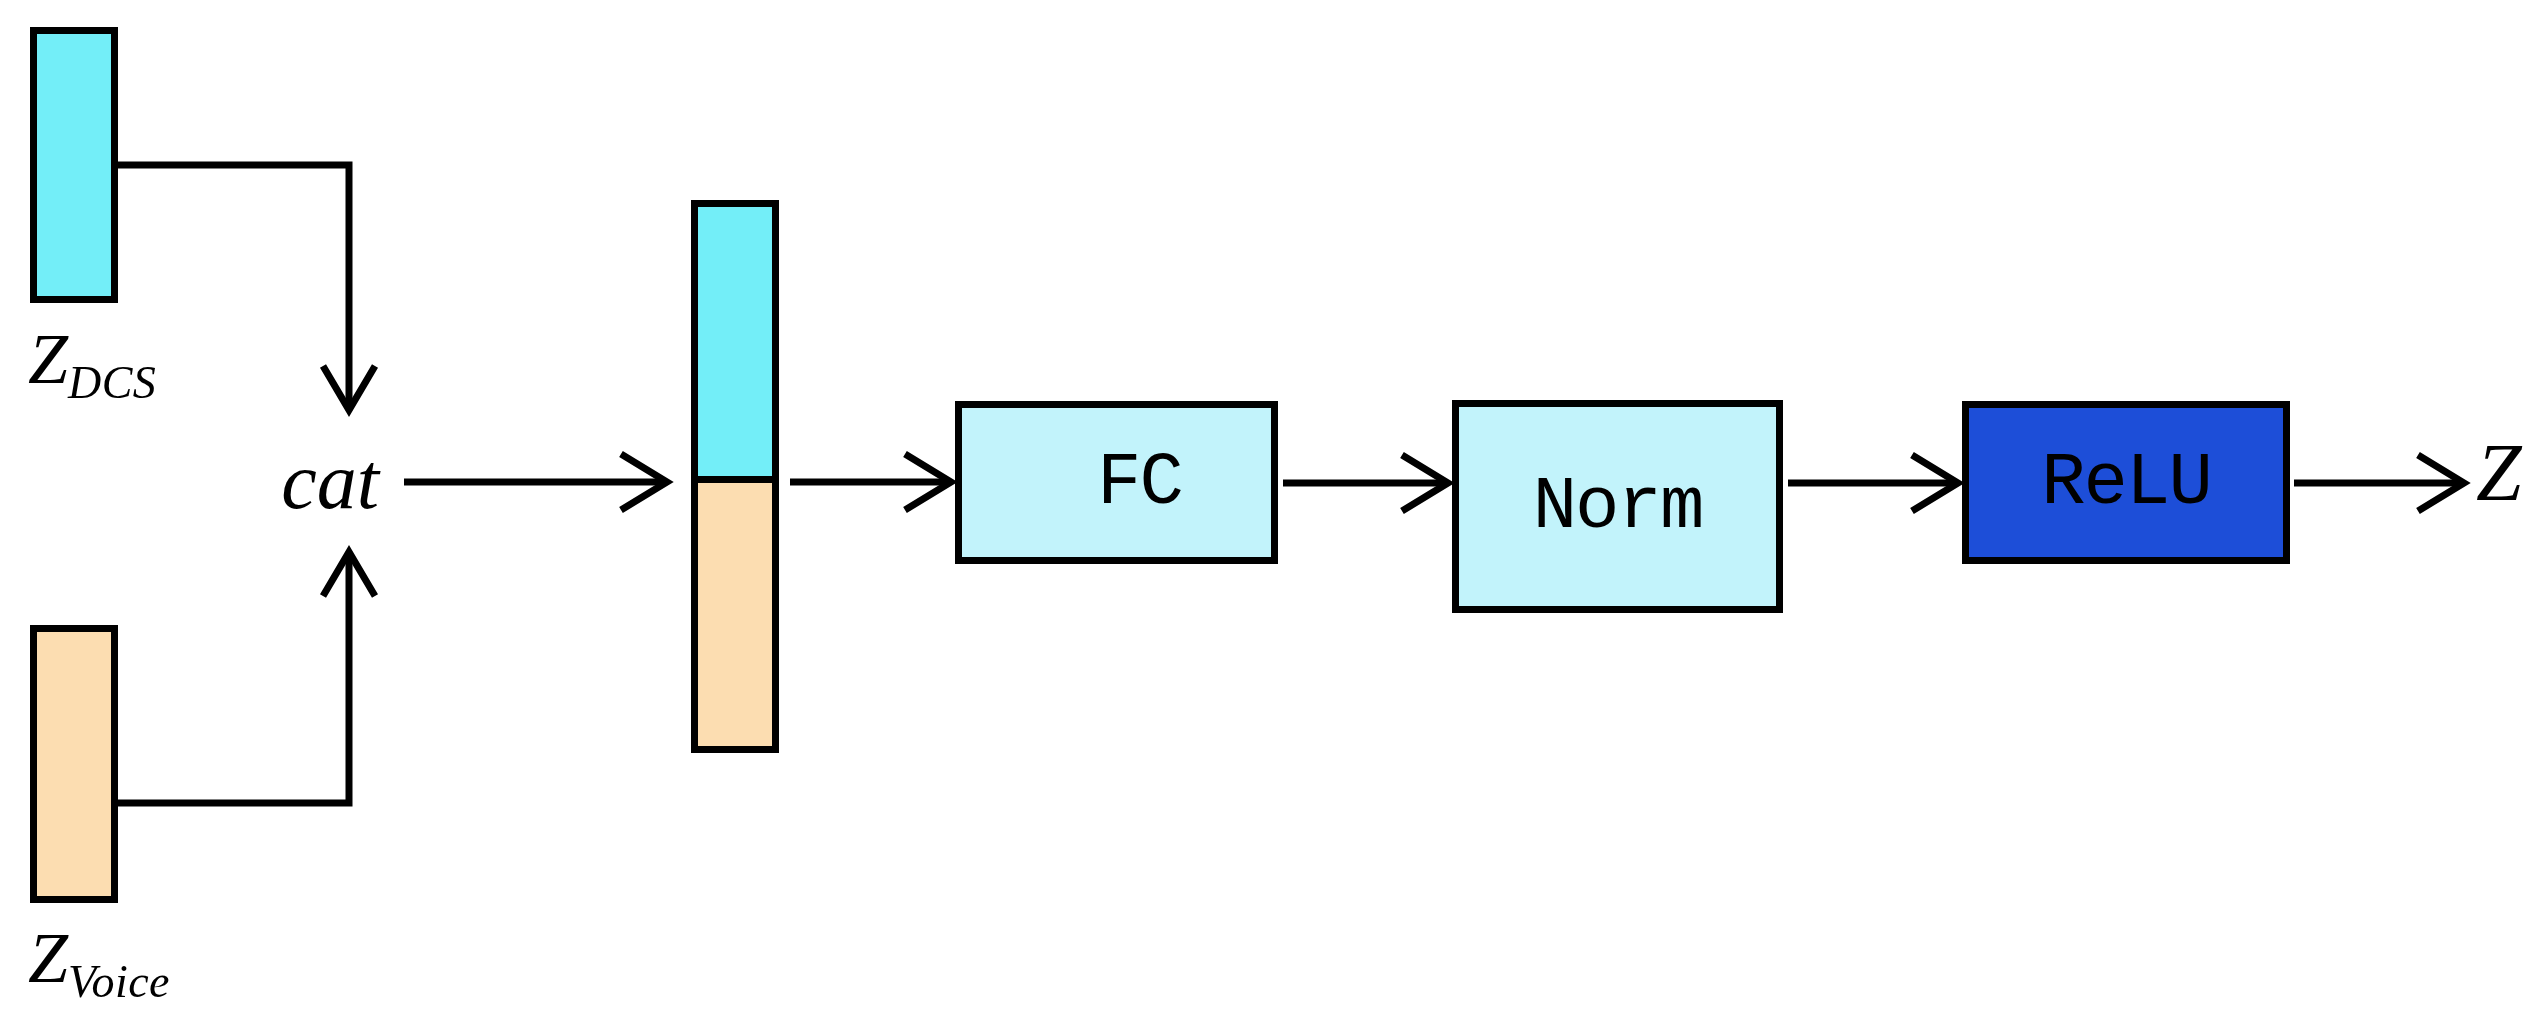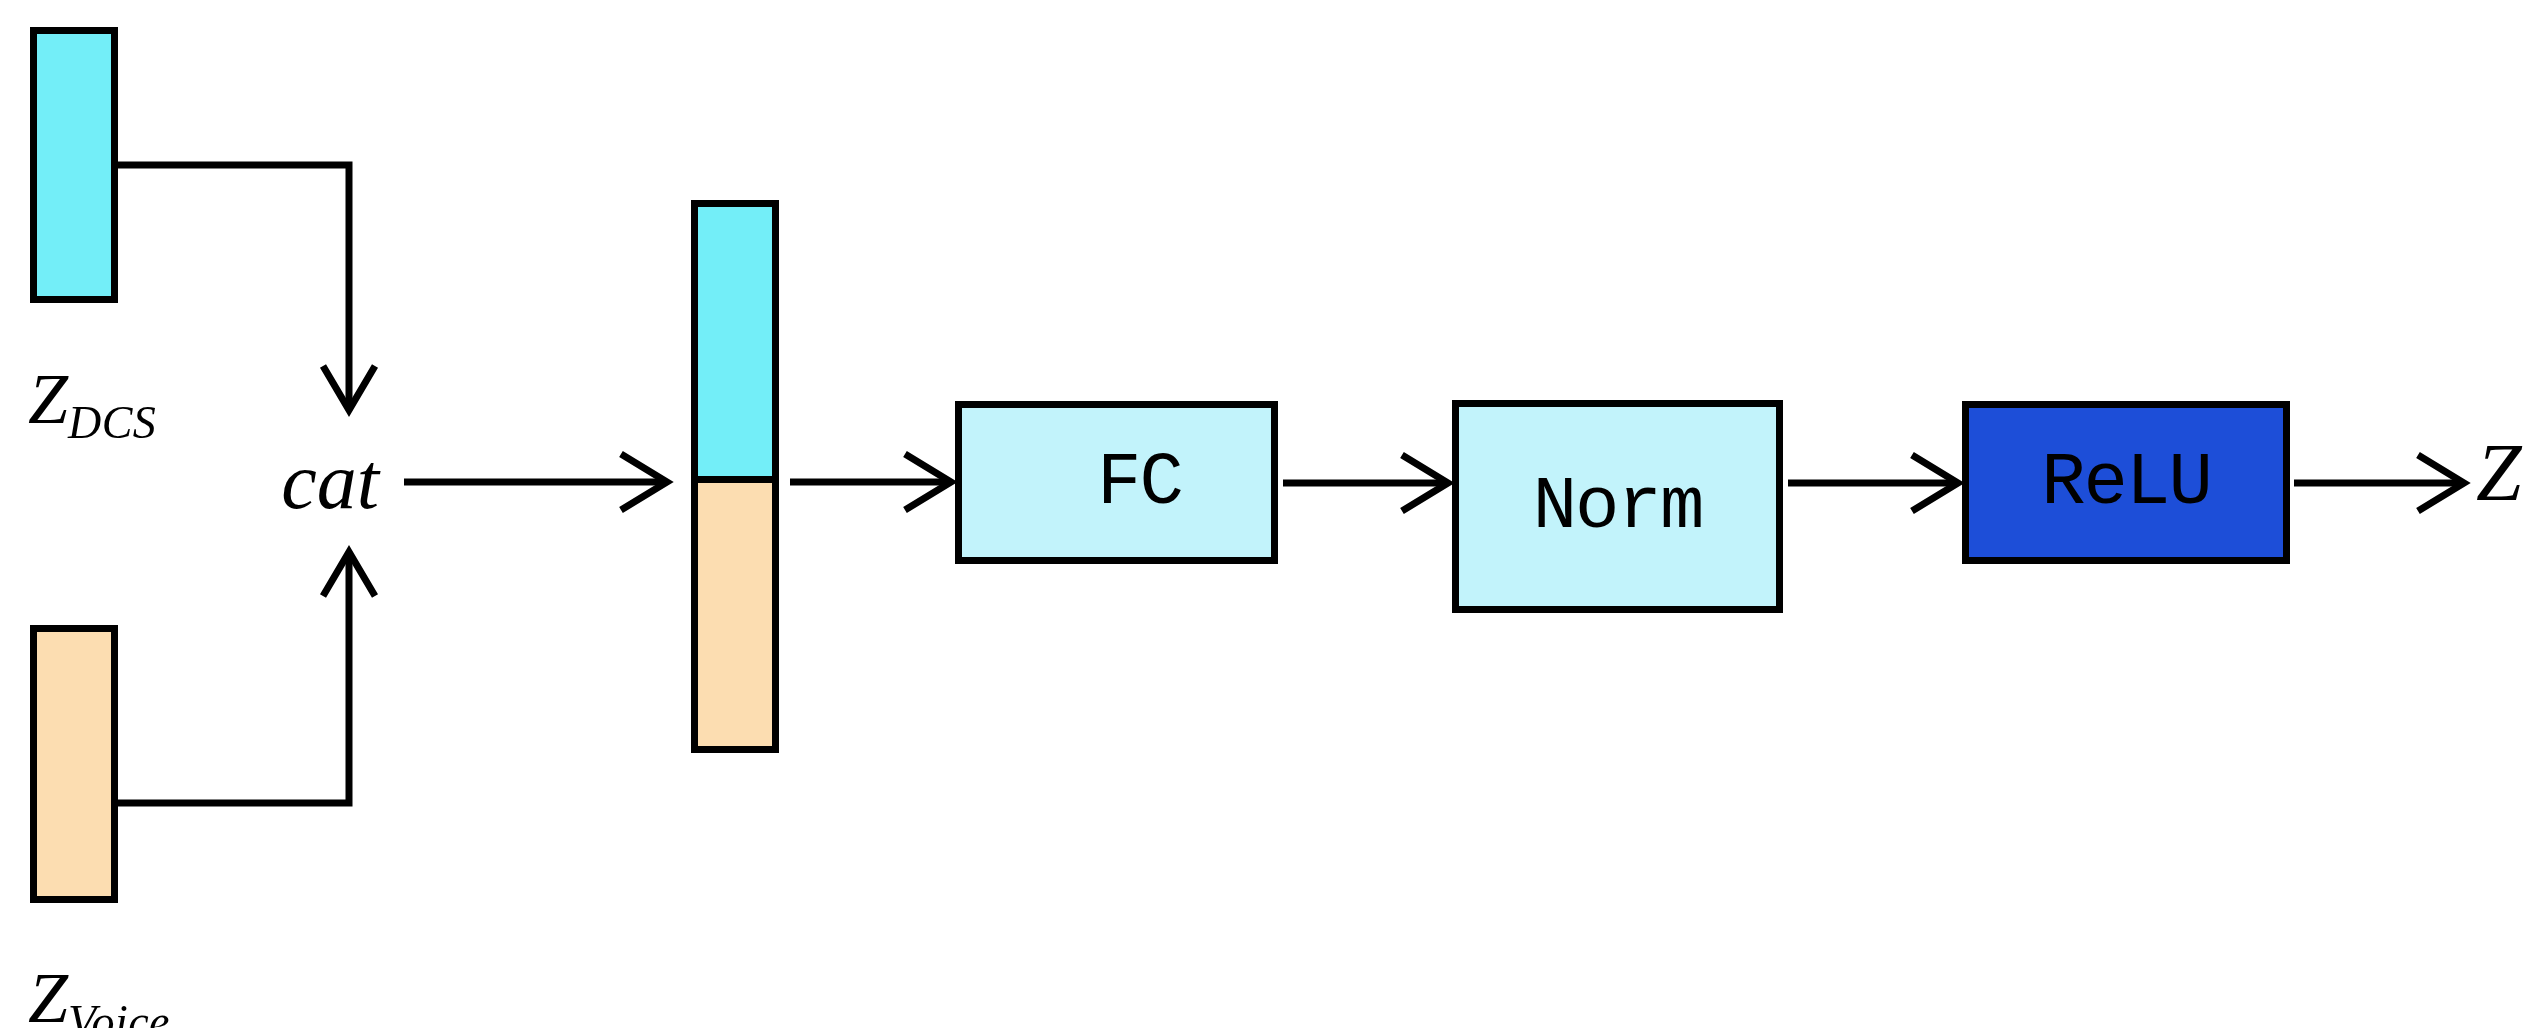--- a/index.html
+++ b/index.html
@@ -37,21 +37,21 @@
   .concat-bottom { flex: 1 1 auto; border-top: 7px solid #000; }
 
   .math-label {
     position: absolute;
     color: #000;
     font-style: italic;
     font-family: "Liberation Serif", serif;
     white-space: nowrap;
     line-height: 1;
   }
-  .in-label  { font-size: 72px; margin-top: 40px; }
+  .in-label  { font-size: 72px; }
   .in-label sub {
     font-size: 46px;
     font-style: italic;
     line-height: 1;
     vertical-align: -0.32em;
     letter-spacing: 0.01em;
   }
   .dcs-label   { left: 28px; top: 323px; }
   .voice-label { left: 28px; top: 922px; }
   .cat-label {

